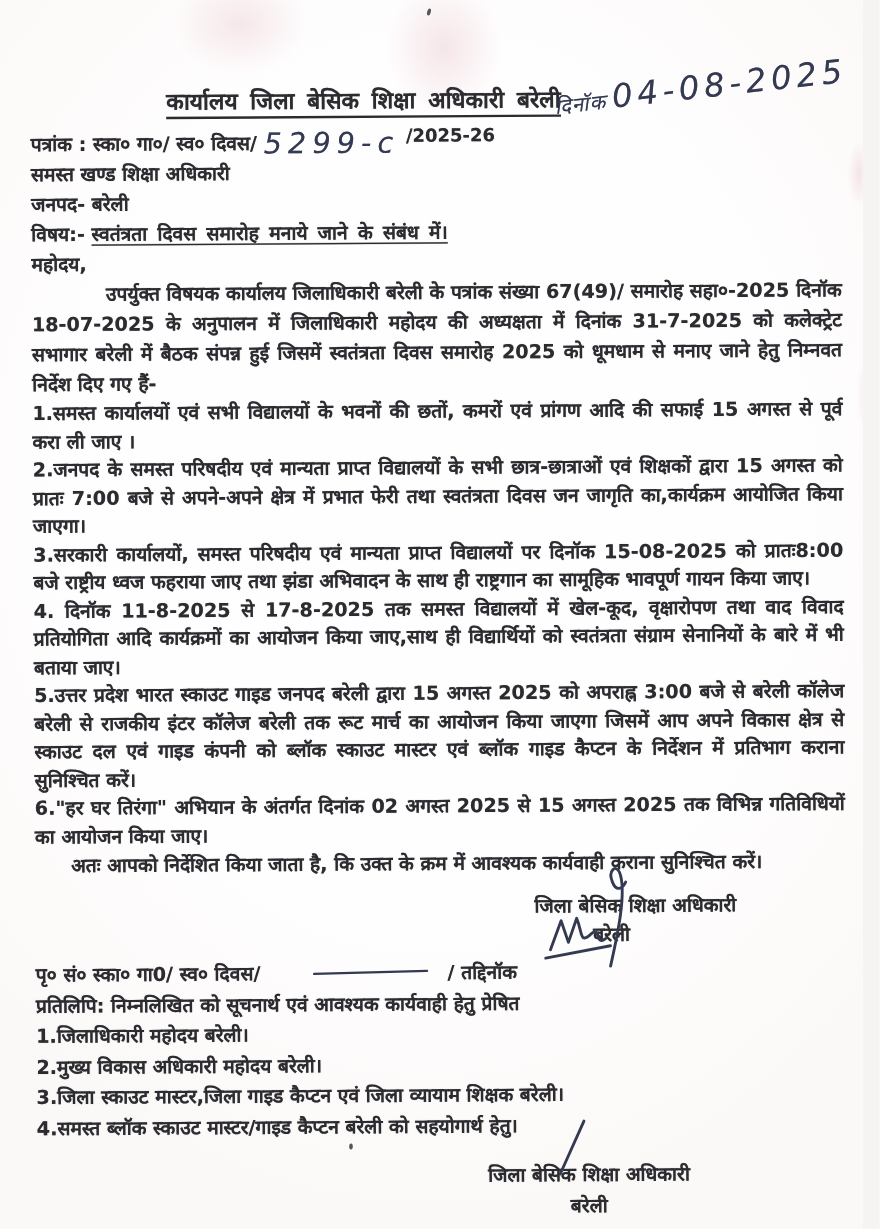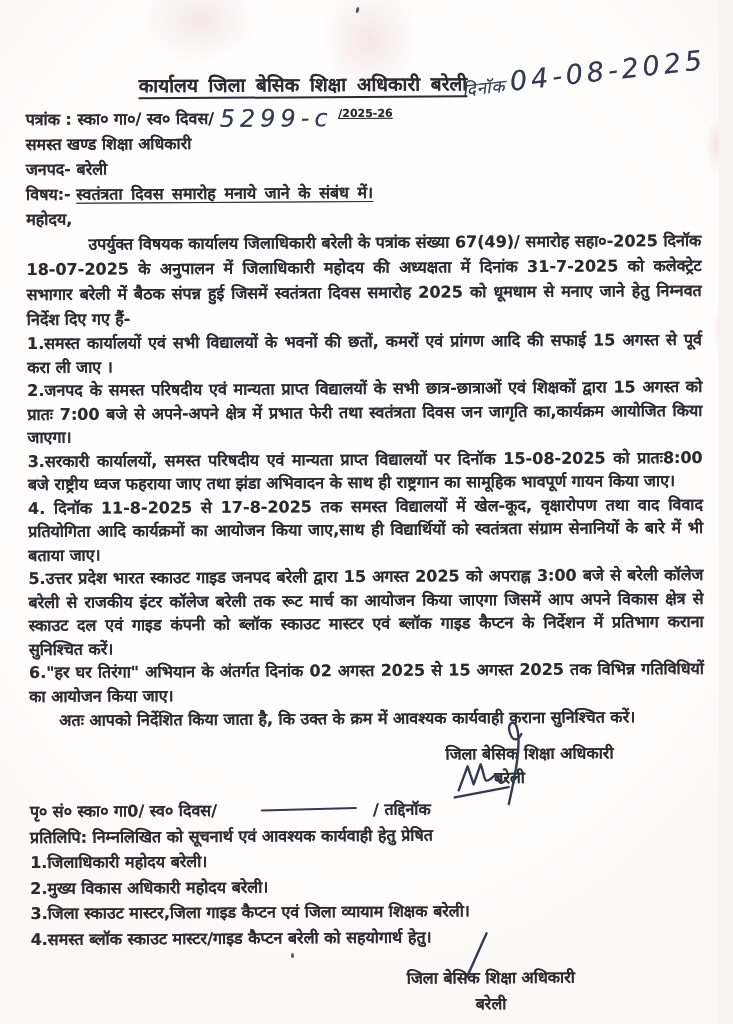--- a/index.html
+++ b/index.html
@@ -40,21 +40,21 @@
     text-shadow:0 0 .4px rgba(51,58,82,.6);
   }
   .date-block{
     position:absolute;top:62px;right:10px;
     transform:rotate(-6deg);white-space:nowrap;
   }
   .date-block .date-label{font-size:17px;letter-spacing:1px;}
   .date-block .date-value{font-size:27px;letter-spacing:4px;}
   .ref-line{margin-top:5px;}
   .ref-num{font-size:24px;letter-spacing:5px;line-height:20px;vertical-align:-3px;margin-top:36px;}
-  .ref-suffix{vertical-align:6px;font-size:11px;text-decoration:underline;}
+  .ref-suffix{vertical-align:6px;font-size:15px;}
   .subject-text{text-decoration:underline;text-underline-offset:3px;word-spacing:3px;}
   .intro{margin:0;text-indent:62px;text-align:justify;}
   .directives p{margin:0;line-height:23.5px;text-align:justify;}
   .closing{margin:0;text-indent:30px;}
   .sig1{
     position:relative;margin:12px 60px 0 auto;width:230px;
     text-align:center;line-height:24px;
   }
   .sig1 .sig-place{padding-right:40px;}
   .sig1 svg{position:absolute;left:28px;top:-22px;overflow:visible;}

